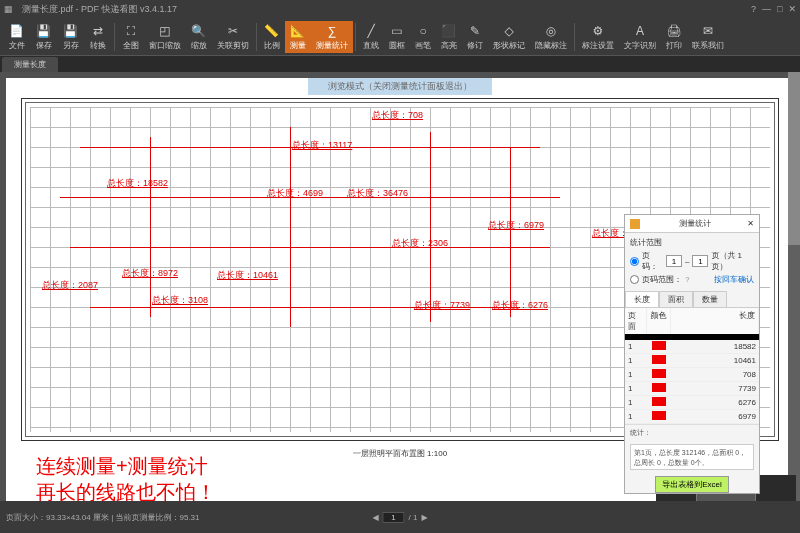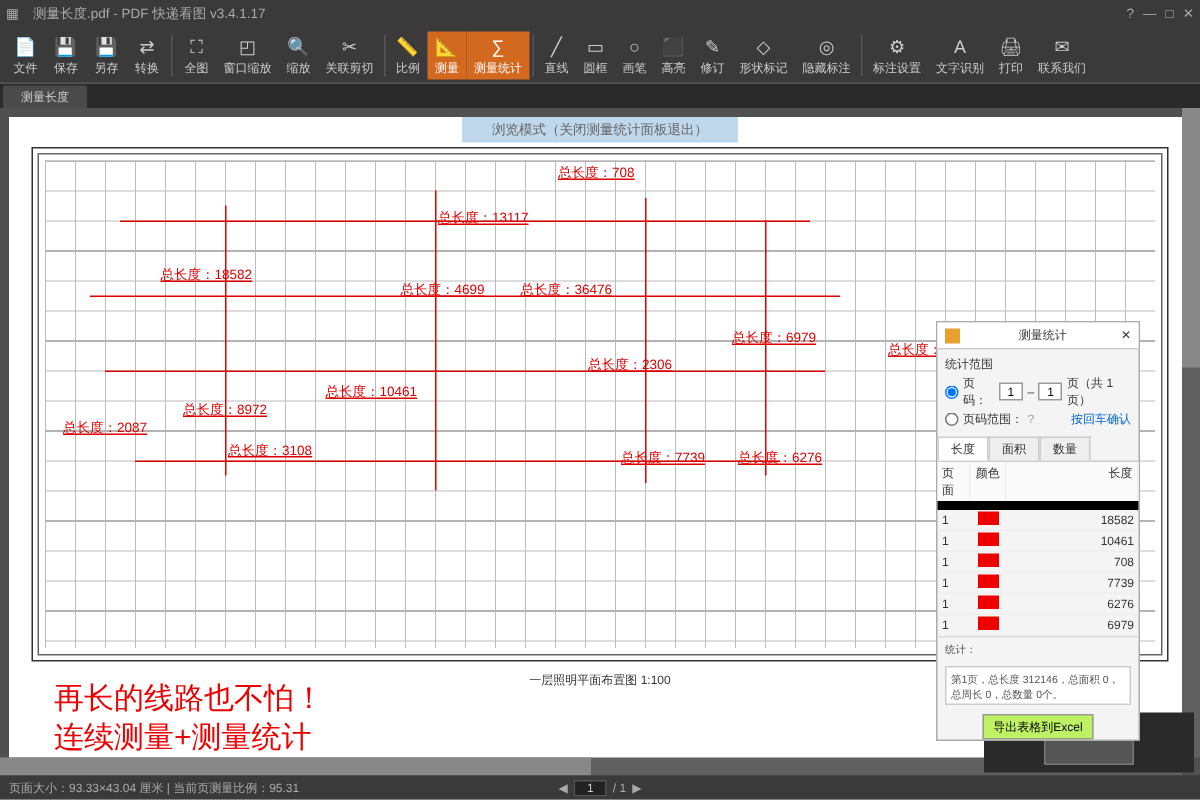--- a/index.html
+++ b/index.html
@@ -57,21 +57,21 @@
 .sp-tbody{max-height:92px;overflow:auto}
 .sp-tr{display:flex;border-bottom:1px solid #eee;align-items:center}
 .sp-tr div{padding:1px 3px}
 .c1{width:22px}.c2{width:24px;text-align:center}.c3{flex:1;text-align:right;padding-right:6px}
 .swatch{display:inline-block;width:14px;height:9px;background:#e00}
 .sp-stat{padding:3px 5px;font-size:7px;color:#555;border-top:1px solid #ddd}
 .sp-summary{margin:3px 5px;padding:3px;border:1px solid #ccc;background:#fff;font-size:7px;color:#555;height:26px}
 .sp-export{text-align:center;padding:3px}
 .sp-export button{font-size:8px;padding:2px 6px;border:1px solid #999;background:#bef264;cursor:pointer}
 .link{color:#06c;cursor:pointer}
-.statusbar{position:absolute;bottom:0;left:0;right:0;height:16px;background:#3a3a3a;color:#aaa;font-size:8px;display:flex;align-items:center;padding:0 6px;justify-content:space-between}
+.statusbar{position:absolute;bottom:0;left:0;right:0;height:16px;background:#3a3a3a;color:#aaa;font-size:8px;display:flex;align-items:center;padding:16px 6px;justify-content:space-between}
 .statusbar .mid{position:absolute;left:50%;transform:translateX(-50%);display:flex;align-items:center;gap:4px}
 .pgfield{width:22px;height:11px;font-size:8px;background:#222;color:#ccc;border:1px solid #555;text-align:center}
 .thumbstrip{position:absolute;right:4px;bottom:18px;width:140px;height:40px;background:#2a2a2a;display:flex;align-items:center;justify-content:center}
 .thumbstrip .th{width:60px;height:30px;background:#555;border:1px solid #777}
 </style>
 </head>
 <body>
 
 <div class="titlebar">
   <div class="left">▦</div>
@@ -203,31 +203,31 @@
       <div id="length-labels">
           <div class="lenlabel" style="left: 350px; top: 10px;"><u>总长度：708</u></div>
           <div class="lenlabel" style="left: 270px; top: 40px;"><u>总长度：13117</u></div>
           <div class="lenlabel" style="left: 85px; top: 78px;"><u>总长度：18582</u></div>
           <div class="lenlabel" style="left: 245px; top: 88px;"><u>总长度：4699</u></div>
           <div class="lenlabel" style="left: 325px; top: 88px;"><u>总长度：36476</u></div>
           <div class="lenlabel" style="left: 466px; top: 120px;"><u>总长度：6979</u></div>
           <div class="lenlabel" style="left: 370px; top: 138px;"><u>总长度：2306</u></div>
           <div class="lenlabel" style="left: 570px; top: 128px;"><u>总长度：7943</u></div>
           <div class="lenlabel" style="left: 100px; top: 168px;"><u>总长度：8972</u></div>
-          <div class="lenlabel" style="left: 195px; top: 156px;"><u>总长度：10461</u></div>
+          <div class="lenlabel" style="left: 195px; top: 170px;"><u>总长度：10461</u></div>
           <div class="lenlabel" style="left: 20px; top: 180px;"><u>总长度：2087</u></div>
           <div class="lenlabel" style="left: 130px; top: 195px;"><u>总长度：3108</u></div>
           <div class="lenlabel" style="left: 380px; top: 200px; margin-left: 12px;"><u>总长度：7739</u></div>
           <div class="lenlabel" style="left: 470px; top: 200px;"><u>总长度：6276</u></div>
         </div>
     </div>
     <div class="drawtitle">一层照明平面布置图 1:100</div>
     <div class="caption">
+      <div>连续测量+测量统计</div>
       <div>再长的线路也不怕！</div>
-      <div>连续测量+测量统计</div>
     </div>
 
     <div class="statspanel">
       <div class="sp-title">
         <span>测量统计</span>
         <span>✕</span>
       </div>
       <div class="sp-sec">
         <div>统计范围</div>
         <div class="sp-row">

